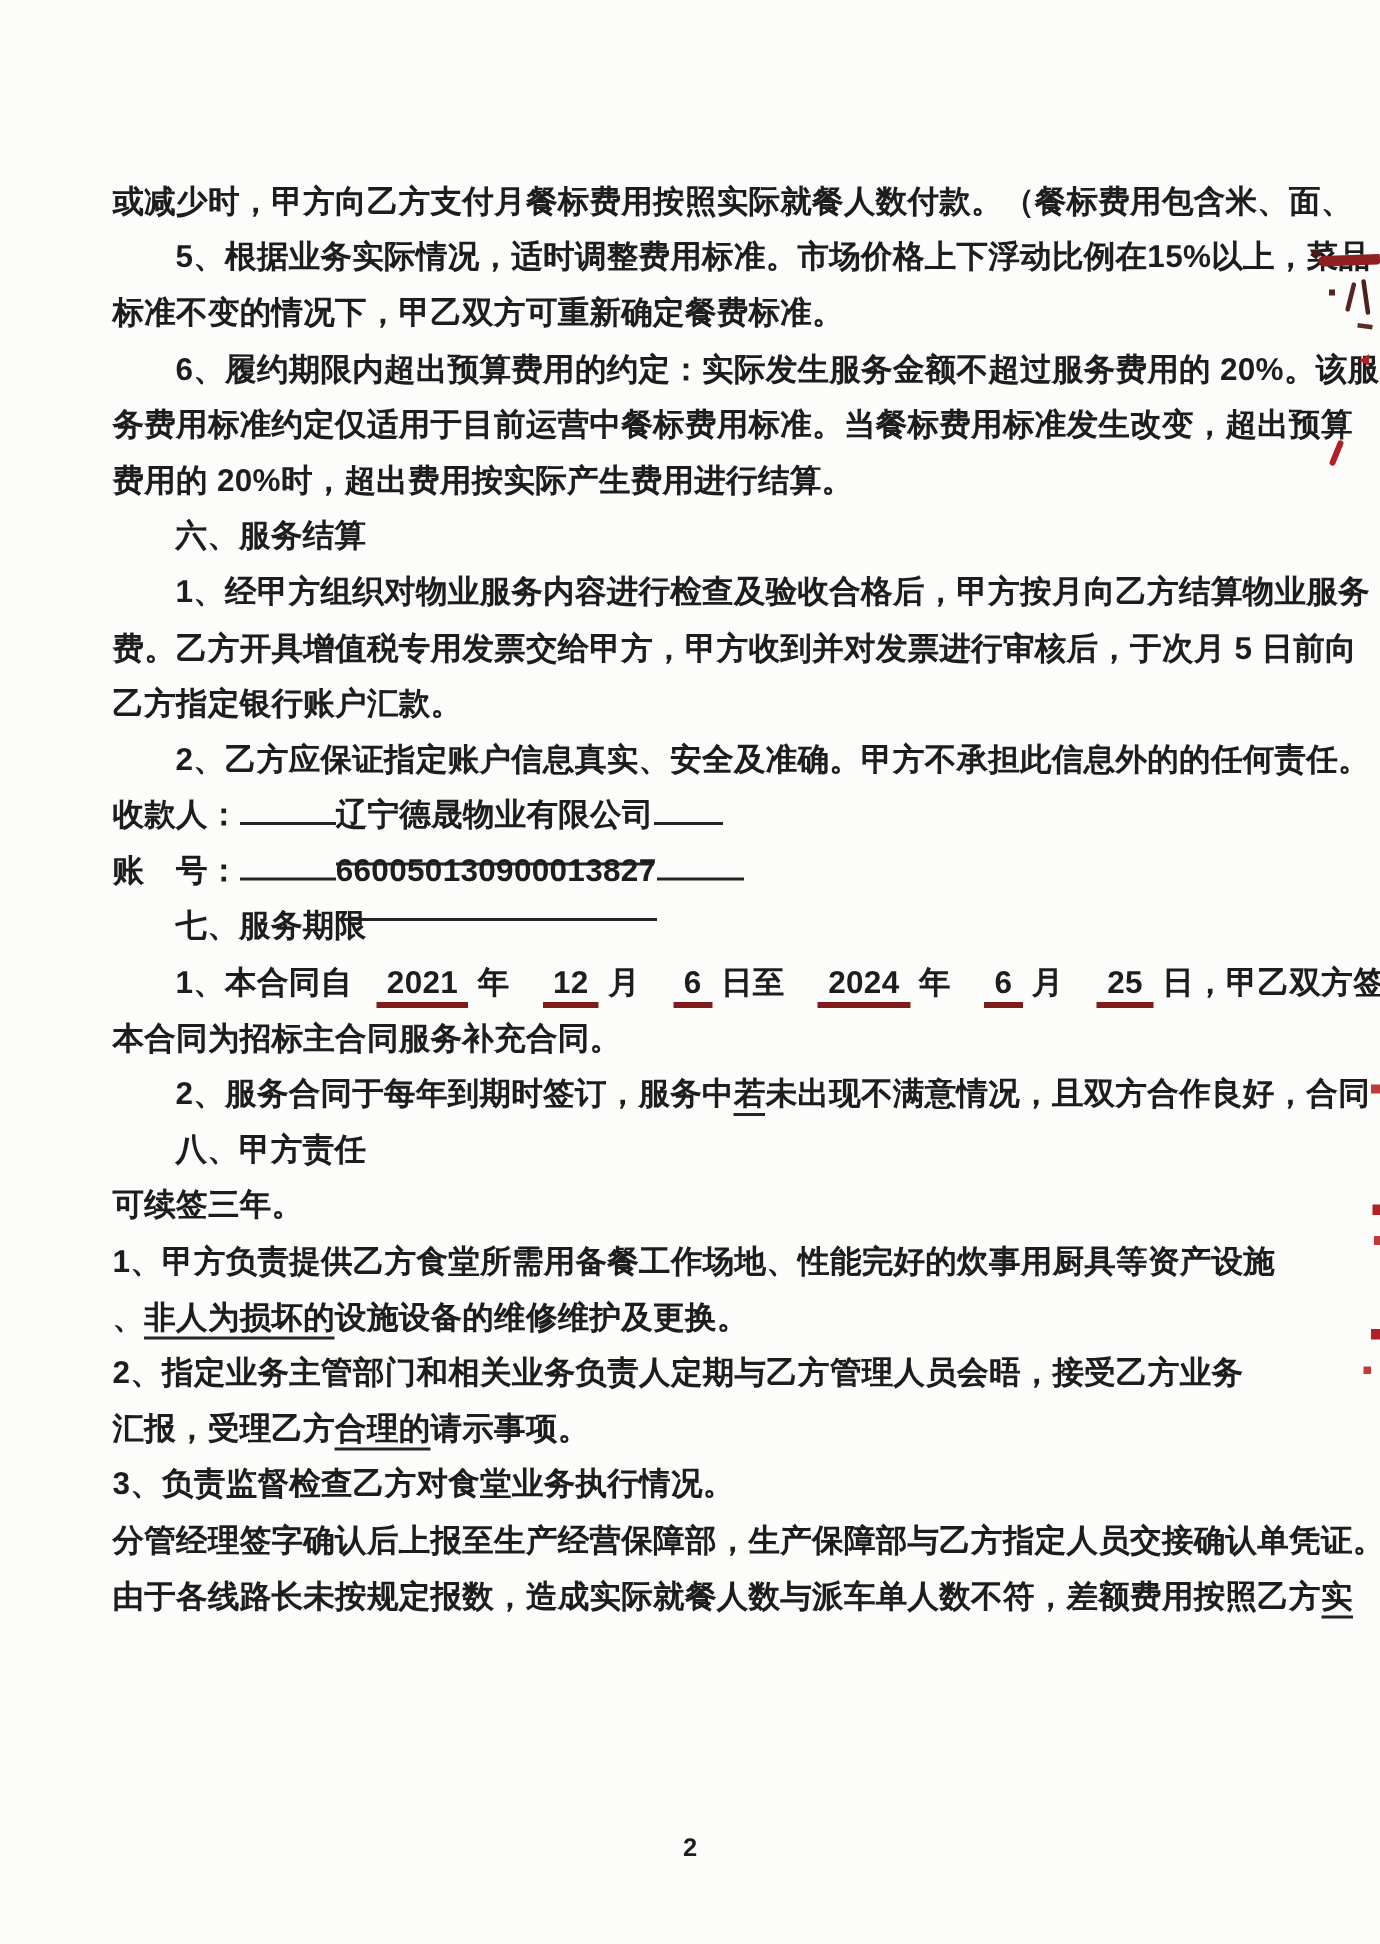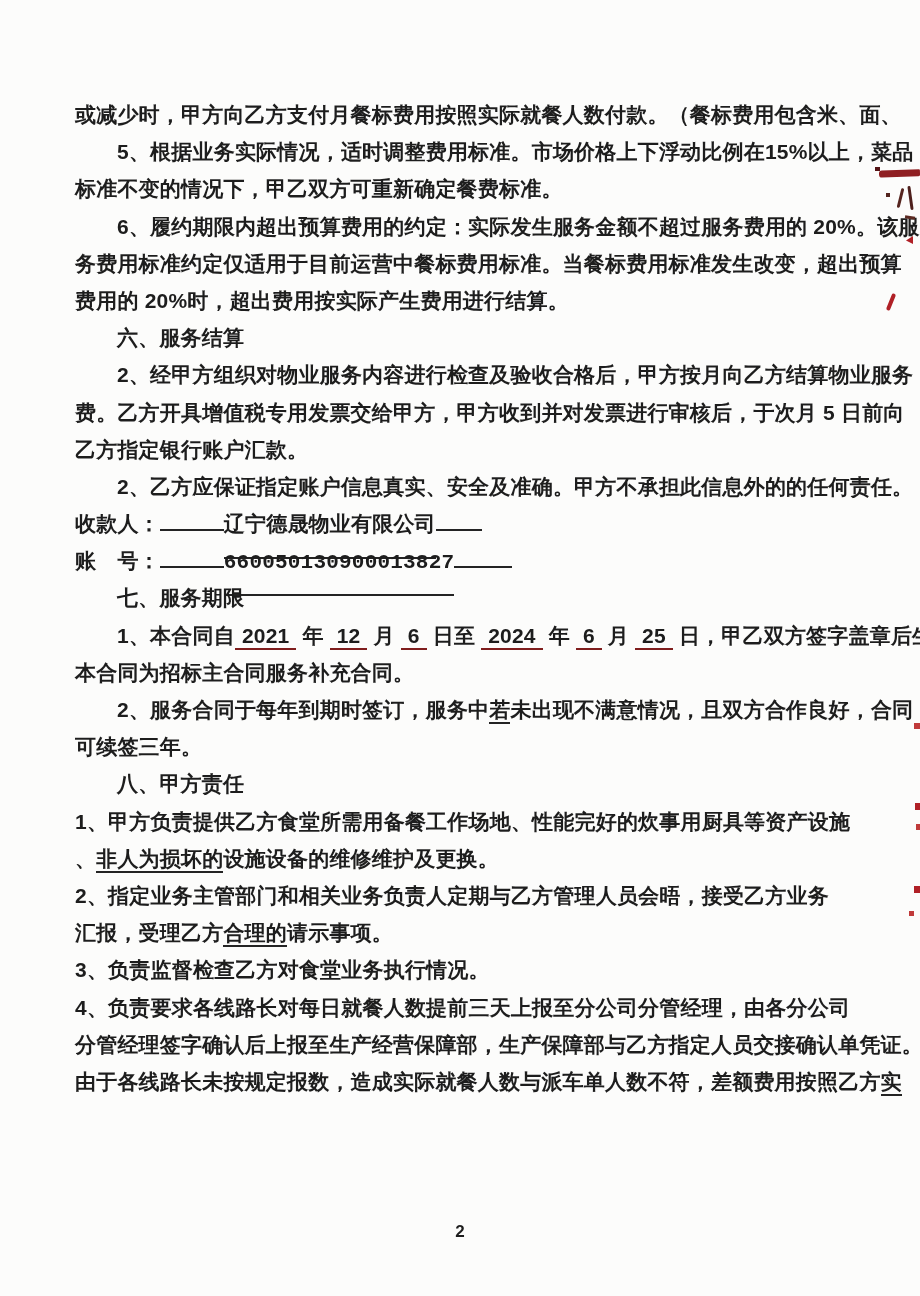--- a/index.html
+++ b/index.html
@@ -9,48 +9,48 @@
     font-family: "Liberation Sans", "DejaVu Sans", sans-serif;
     overflow: hidden;
   }
   .page {
     position: relative;
     width: 920px; height: 1296px;
     background: #fcfcfb;
   }
   .doc {
     position: absolute;
-    left: 75px; top: 96px; width: 790px;
+    left: 75px; top: 116px; width: 790px;
     color: #1d1d1d;
   }
   .ln {
     margin: 0;
     height: 37.2px;
     line-height: 37.2px;
     font-size: 21px;
     font-weight: 700;
     letter-spacing: 0.2px;
     white-space: nowrap;
   }
   .ind { padding-left: 42px; }
   
   .u2 {
     border-bottom: 2px solid #242424;
     padding-bottom: 1px;
   }
   
   .num {
-    border-bottom: 2px solid #7f1d1d;
+    border-bottom: 4px solid #7f1d1d;
     padding: 0 7px 1px 7px;
+    margin-left: 16px;
   }
   
   .u {
     border-bottom: 2px solid #242424;
     padding-bottom: 20px;
-    font-family: Liberation Mono, monospace;
   }
   .sp {
     display: inline-block;
     height: 20px;
     vertical-align: baseline;
     border-bottom: 2px solid #242424;
   }
   .sp-payee-l { width: 64px; }
   .sp-payee-r { width: 46px; }
   .sp-branch-l { width: 14px; }
@@ -90,41 +90,40 @@
     <p class="ln">或减少时，甲方向乙方支付月餐标费用按照实际就餐人数付款。（餐标费用包含米、面、</p>
 
     <p class="ln ind">5、根据业务实际情况，适时调整费用标准。市场价格上下浮动比例在15%以上，菜品</p>
     <p class="ln">标准不变的情况下，甲乙双方可重新确定餐费标准。</p>
 
     <p class="ln ind">6、履约期限内超出预算费用的约定：实际发生服务金额不超过服务费用的 20%。该服</p>
     <p class="ln">务费用标准约定仅适用于目前运营中餐标费用标准。当餐标费用标准发生改变，超出预算</p>
     <p class="ln">费用的 20%时，超出费用按实际产生费用进行结算。</p>
 
     <p class="ln ind">六、服务结算</p>
-    <p class="ln ind">2、经甲方组织对物业服务内容进行检查及验收合格后，甲方按月向乙方结算物业服务</p>
+    <p class="ln ind">1、经甲方组织对物业服务内容进行检查及验收合格后，甲方按月向乙方结算物业服务</p>
     <p class="ln">费。乙方开具增值税专用发票交给甲方，甲方收到并对发票进行审核后，于次月 5 日前向</p>
     <p class="ln">乙方指定银行账户汇款。</p>
     <p class="ln ind">2、乙方应保证指定账户信息真实、安全及准确。甲方不承担此信息外的的任何责任。</p>
 
     <p class="ln"><span>收款人：</span><span class="sp sp-payee-l"></span><span class="u">辽宁德晟物业有限公司</span><span class="sp sp-payee-r"></span></p>
     <p class="ln"><span>账　号：</span><span class="sp sp-acct-l"></span><span class="u">660050130900013827</span><span class="sp sp-acct-r"></span></p>
 
     <p class="ln ind">七、服务期限</p>
     <p class="ln ind"><span>1、本合同自</span><span class="num">2021</span><span> 年 </span><span class="num">12</span><span> 月 </span><span class="num">6</span><span> 日至 </span><span class="num">2024</span><span> 年 </span><span class="num">6</span><span> 月 </span><span class="num">25</span><span> 日，甲乙双方签字盖章后生效。</span></p>
     <p class="ln">本合同为招标主合同服务补充合同。</p>
     <p class="ln ind"><span>2、服务合同于每年到期时签订，服务中</span><span class="u2">若</span><span>未出现不满意情况，且双方合作良好，合同</span></p>
+    <p class="ln ind">八、甲方责任</p>
+
     <p class="ln">可续签三年。</p>
-
-    <p class="ln ind">八、甲方责任</p>
     <p class="ln">1、甲方负责提供乙方食堂所需用备餐工作场地、性能完好的炊事用厨具等资产设施</p>
     <p class="ln"><span>、</span><span class="u2">非人为损坏的</span><span>设施设备的维修维护及更换。</span></p>
     <p class="ln">2、指定业务主管部门和相关业务负责人定期与乙方管理人员会晤，接受乙方业务</p>
     <p class="ln"><span>汇报，受理乙方</span><span class="u2">合理的</span><span>请示事项。</span></p>
     <p class="ln">3、负责监督检查乙方对食堂业务执行情况。</p>
-    <p class="ln">4、负责要求各线路长对每日就餐人数提前三天上报至分公司分管经理，由各分公司</p>
     <p class="ln">分管经理签字确认后上报至生产经营保障部，生产保障部与乙方指定人员交接确认单凭证。</p>
     <p class="ln"><span>由于各线路长未按规定报数，造成实际就餐人数与派车单人数不符，差额费用按照乙方</span><span class="u2">实</span></p>
 
   </div>
 
   <div class="pageno">2</div>
 
   <div>
     <div class="mk mk-stroke"></div>
     <div class="mk mk-stroke-dot"></div>

